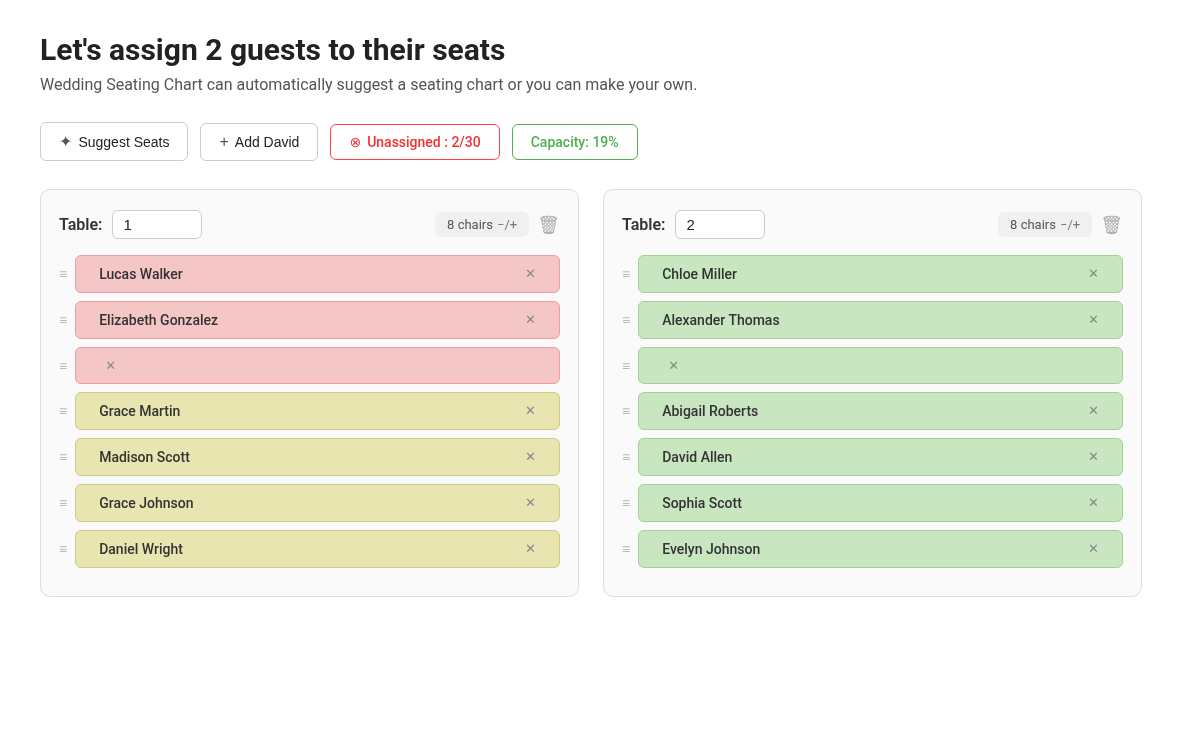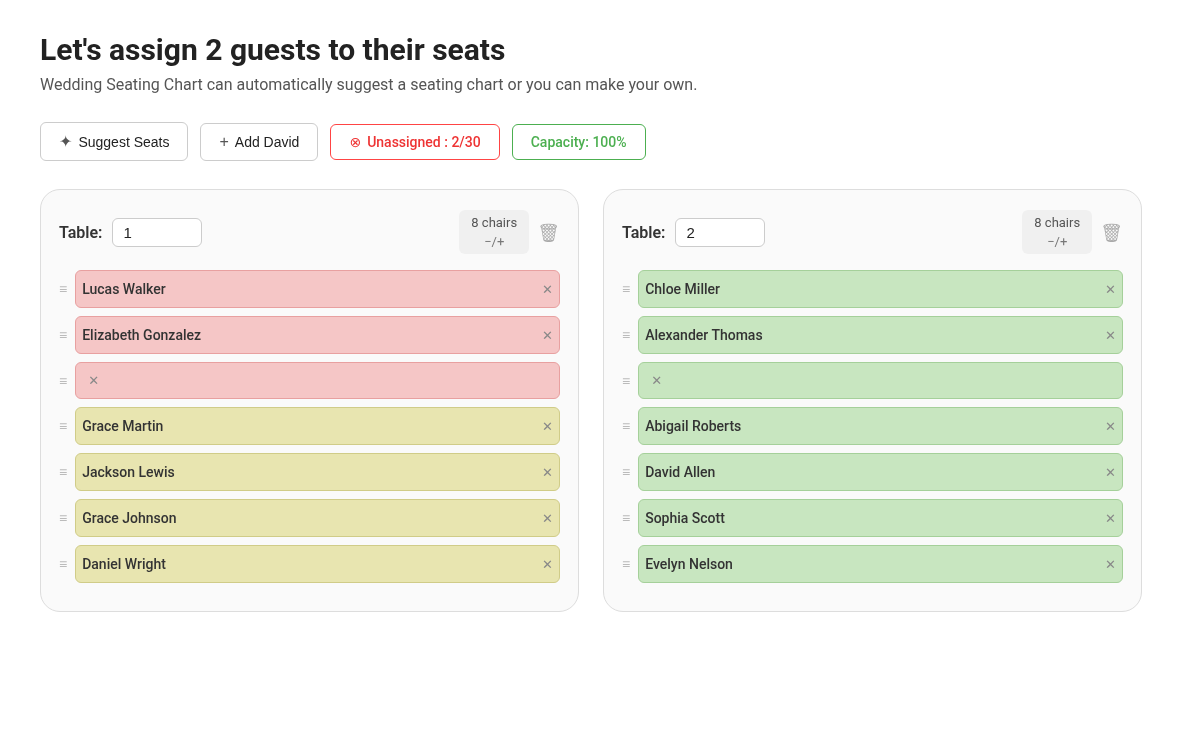--- a/index.html
+++ b/index.html
@@ -64,21 +64,21 @@
       color: #4caf50;
       background: #fff;
     }
     .tables-container {
       display: flex;
       gap: 24px;
     }
     .table-card {
       flex: 1;
       border: 1.5px solid #ddd;
-      border-radius: 20px;
+      border-radius: 10px;
       padding: 20px 18px;
       background: #fafafa;
     }
     .table-header {
       display: flex;
       align-items: center;
       justify-content: space-between;
       margin-bottom: 16px;
     }
     .table-label-group {
@@ -104,23 +104,21 @@
       align-items: center;
       gap: 8px;
     }
     .chairs-badge {
       background: #f0f0f0;
       border-radius: 6px;
       padding: 5px 12px;
       font-size: 13px;
       color: #555;
       display: flex;
-      align-items: center;
       gap: 4px;
-      flex-direction: column;
     }
     .chairs-adj {
       color: #777;
       font-size: 13px;
     }
     .delete-icon {
       color: #aaa;
       font-size: 18px;
       cursor: pointer;
     }
@@ -132,22 +130,21 @@
     }
     .drag-handle {
       color: #bbb;
       font-size: 14px;
       cursor: grab;
       flex-shrink: 0;
     }
     .seat-chip {
       flex: 1;
       display: flex;
-      align-items: center;
-      padding: 10px 6px;
+      padding: 10px 23px;
       border-radius: 6px;
       font-size: 14px;
       font-weight: 500;
       border: 1.5px solid transparent;
     }
     .seat-chip .chip-name {
       flex: 1;
     }
     .chip-x {
       color: #888;
@@ -184,21 +181,21 @@
   </button>
   <button class="btn btn-add">
     <span class="icon">+</span>
     <span>Add David</span>
   </button>
   <div class="badge-unassigned">
     <span style="color:#e33;">⊗</span>
     <span>Unassigned : 2/30</span>
   </div>
   <div class="badge-capacity">
-    <span>Capacity: 100%</span>
+    <span>Capacity: 19%</span>
   </div>
 </div>
 
 <div class="tables-container" id="tables-container">
 <div class="table-card">
       <div class="table-header">
         <div class="table-label-group">
           <span class="table-label">Table:</span>
           <input class="table-name-input" value="1" style="">
         </div>
@@ -233,21 +230,21 @@
       <div class="seat-row">
         <span class="drag-handle">≡</span>
         <div class="seat-chip chip-yellow">
           <span class="chip-name">Grace Martin</span>
           <span class="chip-x">✕</span>
         </div>
       </div>
       <div class="seat-row">
         <span class="drag-handle">≡</span>
         <div class="seat-chip chip-yellow">
-          <span class="chip-name">Jackson Lewis</span>
+          <span class="chip-name">Madison Scott</span>
           <span class="chip-x">✕</span>
         </div>
       </div>
       <div class="seat-row">
         <span class="drag-handle">≡</span>
         <div class="seat-chip chip-yellow">
           <span class="chip-name">Grace Johnson</span>
           <span class="chip-x">✕</span>
         </div>
       </div>
@@ -310,18 +307,18 @@
       <div class="seat-row">
         <span class="drag-handle">≡</span>
         <div class="seat-chip chip-green">
           <span class="chip-name">Sophia Scott</span>
           <span class="chip-x">✕</span>
         </div>
       </div>
       <div class="seat-row">
         <span class="drag-handle">≡</span>
         <div class="seat-chip chip-green">
-          <span class="chip-name">Evelyn Nelson</span>
+          <span class="chip-name">Evelyn Johnson</span>
           <span class="chip-x">✕</span>
         </div>
       </div>
     </div>
   </div>
 
 </body></html>

